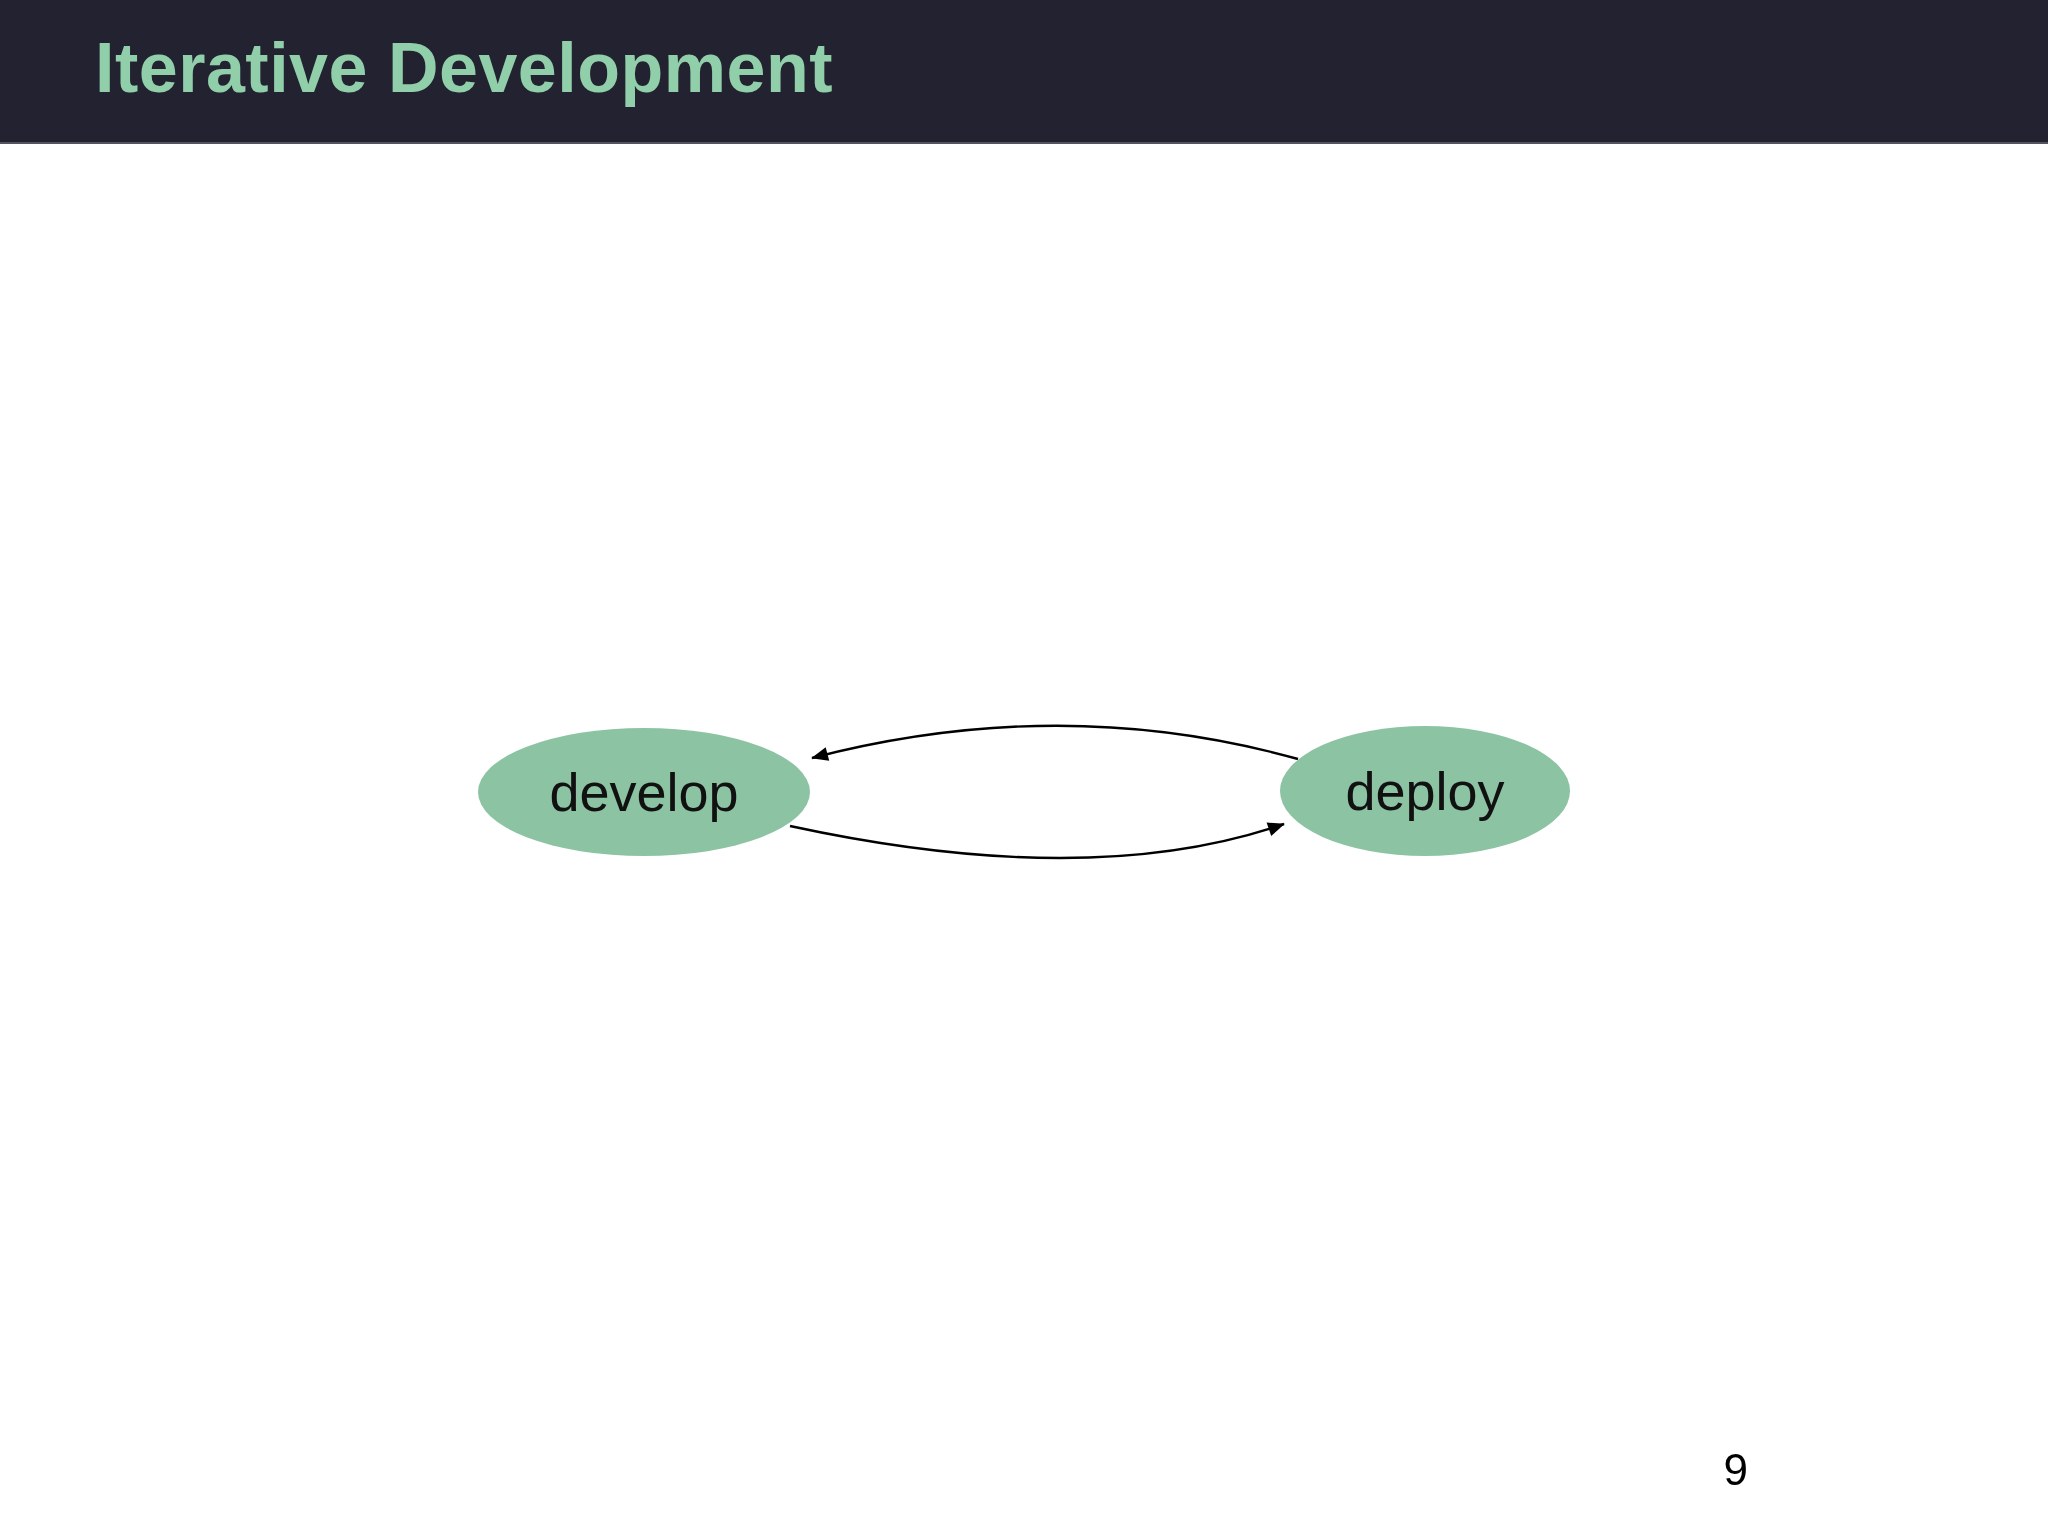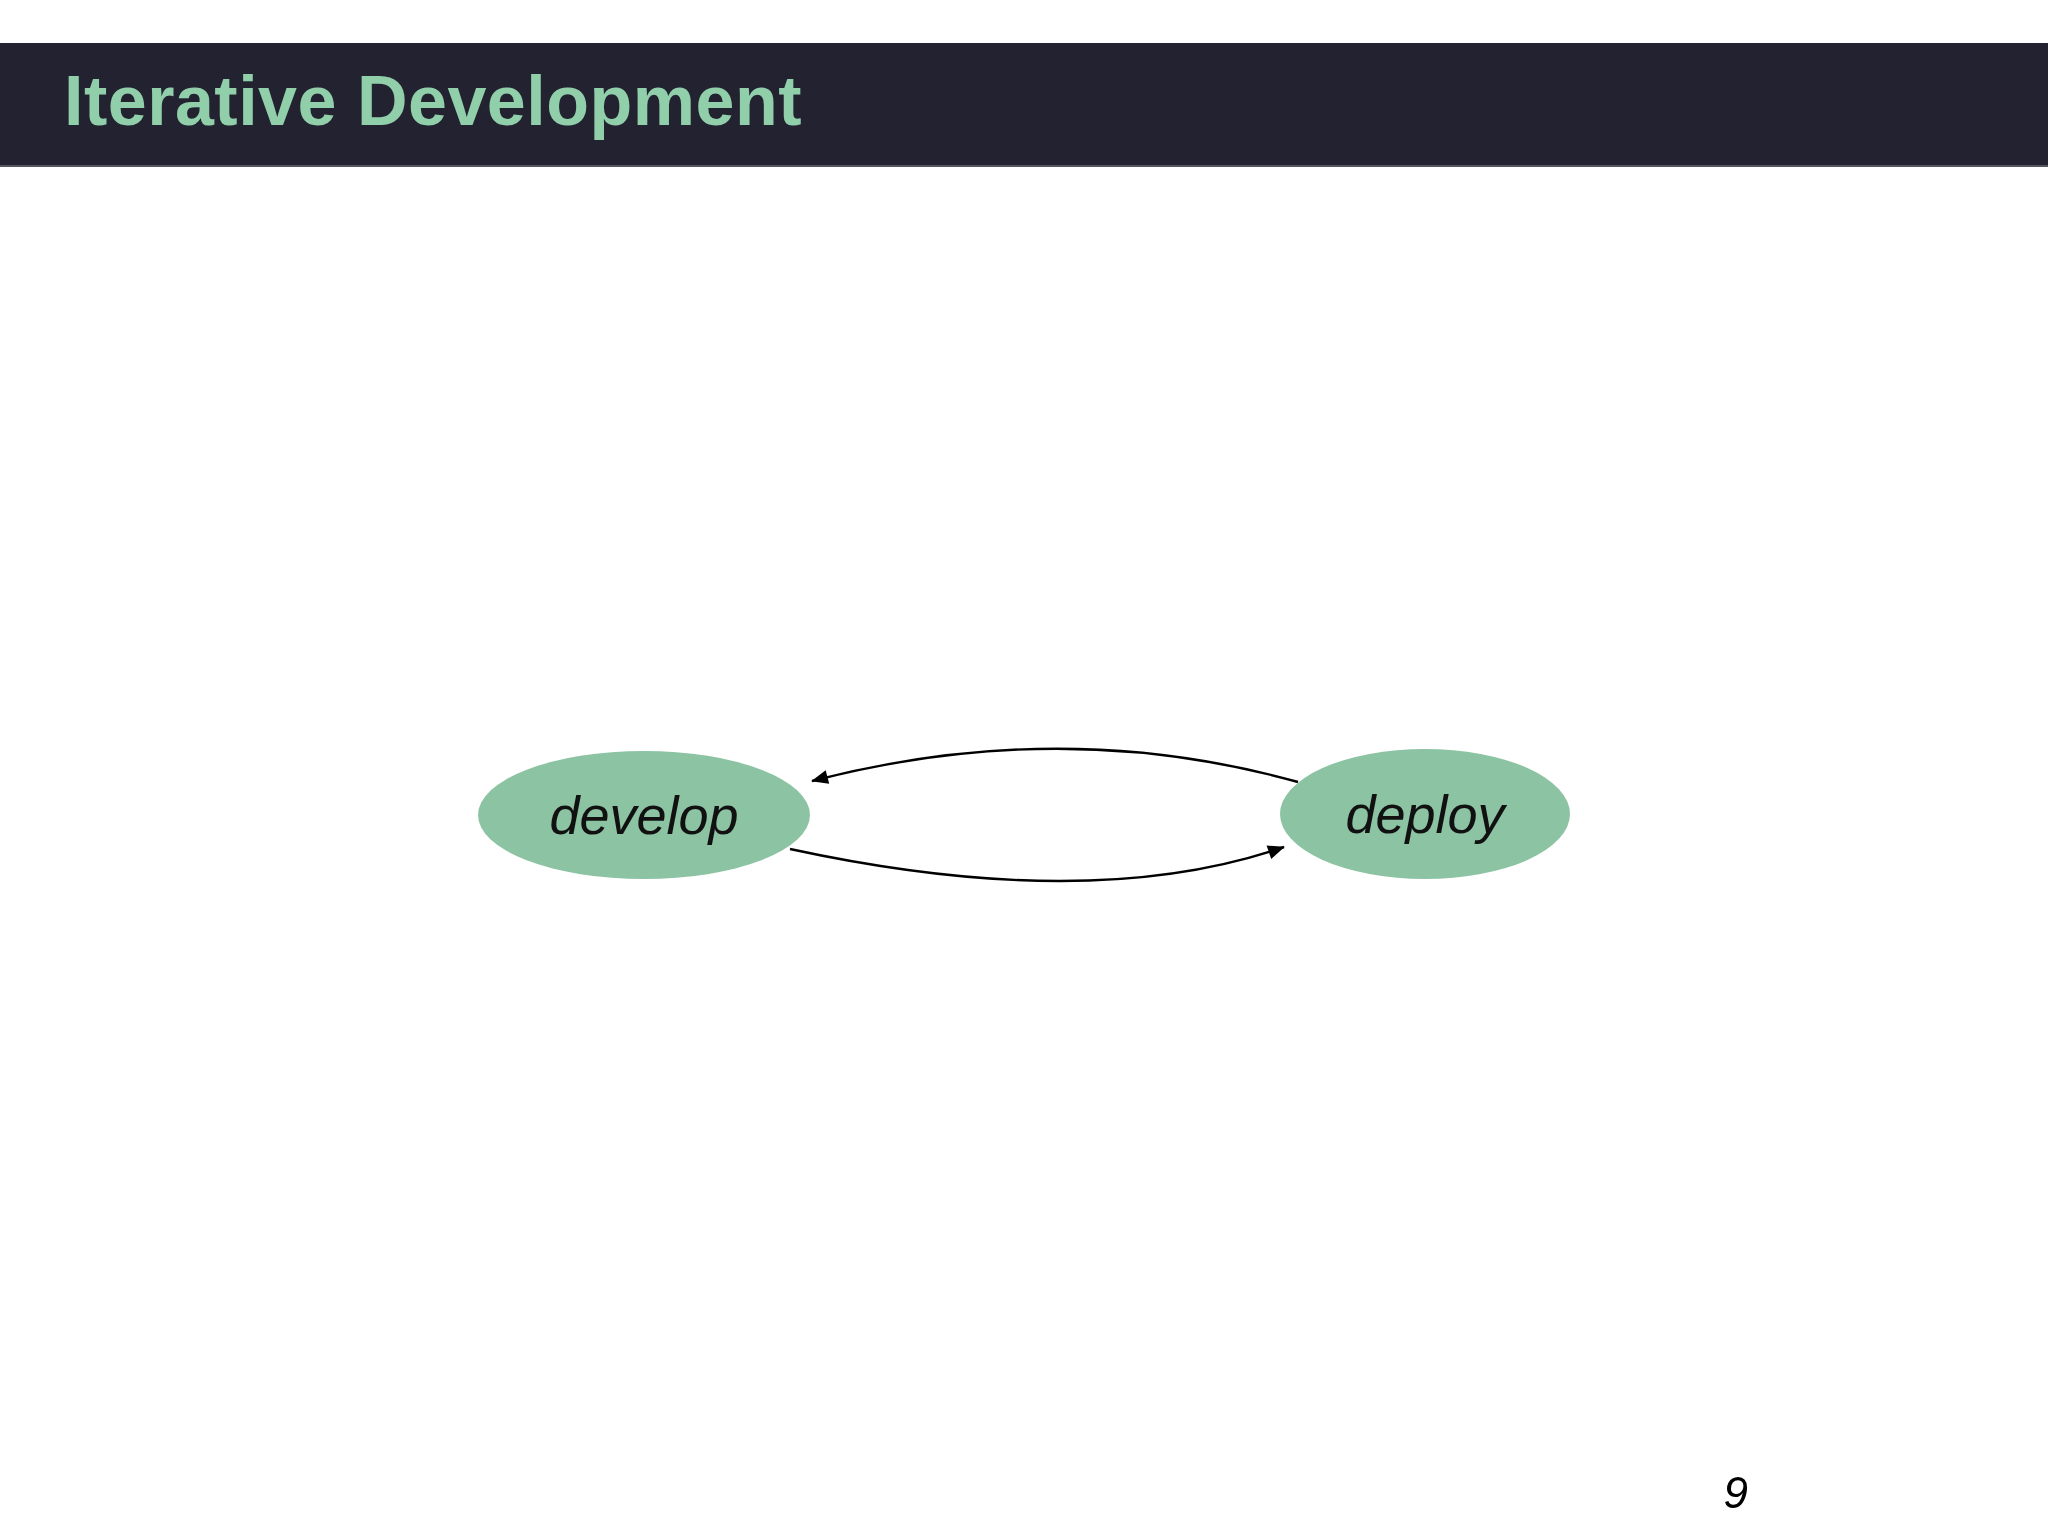--- a/index.html
+++ b/index.html
@@ -12,41 +12,39 @@
   }
   *{margin:0;padding:0;box-sizing:border-box;}
   html,body{width:2048px;height:1536px;overflow:hidden;}
   body{
     background:var(--body-bg);
     font-family:"Liberation Sans",sans-serif;
     position:relative;
   }
   .slide-header{
     width:100%;
-    height:124px;
+    height:144px;
     background:var(--header-bg);
     display:flex;
     align-items:center;
-    padding-left:64px;
+    padding-left:95px;
     border-bottom:2px solid #55545e;
-    margin-top:43px;
   }
   .slide-title{
     color:var(--title-color);
     font-size:70px;
     font-weight:bold;
     letter-spacing:0.5px;
     line-height:1;
     padding-bottom:6px;
   }
   .slide-body{
     position:relative;
     width:1776px;
     height:1366px;
-    font-style:italic;
   }
   .diagram-svg{
     position:absolute;
     left:0;top:0;
     width:2048px;
     height:1366px;
   }
   .node-ellipse{
     fill:var(--node-fill);
     stroke:none;

